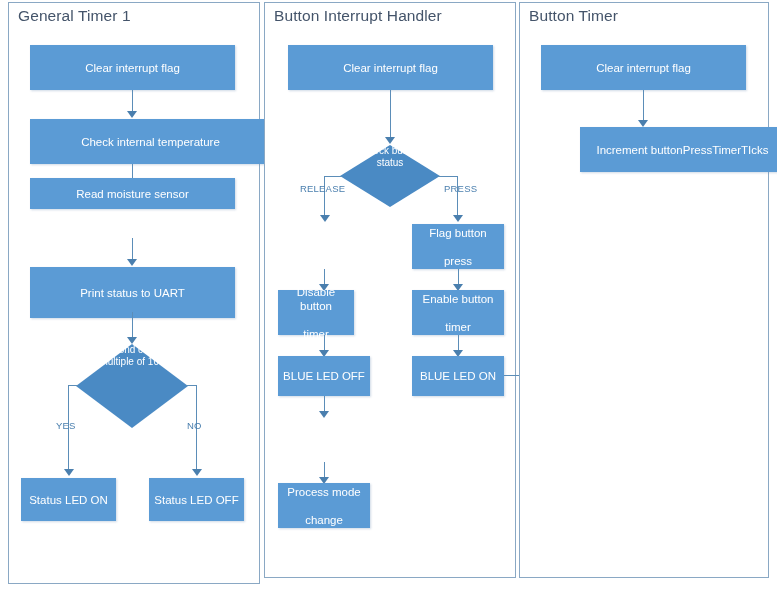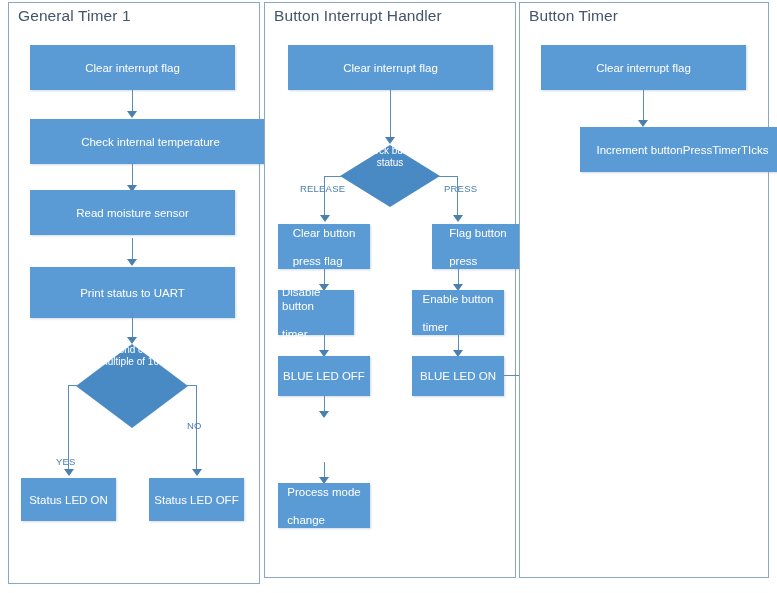--- a/index.html
+++ b/index.html
@@ -35,20 +35,21 @@
     letter-spacing: 0.1px;
   }
   .node {
     position: absolute;
     box-sizing: border-box;
     background: #5b9bd5;
     color: #ffffff;
     display: flex;
     align-items: center;
     justify-content: center;
+    text-align: center;
     font-size: 11.5px;
     line-height: 14px;
     padding: 2px 4px;
     box-shadow: 1px 1px 2px rgba(120,150,180,0.35);
   }
   .node span { display: block; }
   .diamond {
     position: absolute;
   }
   .diamond svg { display: block; }
@@ -108,21 +109,21 @@
   </div>
   <div class="edge v" style="left:131.6px; top:90px; height:22px;"></div>
   <div class="arrow-down" style="left:127.3px; top:111px;"></div>
 
   <div class="node" style="left:30px; top:119px; width:241px; height:45px;">
     <span>Check internal temperature</span>
   </div>
   <div class="edge v" style="left:131.6px; top:164px; height:22px;"></div>
   <div class="arrow-down" style="left:127.3px; top:185px;"></div>
 
-  <div class="node" style="left:30px; top:190px; width:205px; height:45px;">
+  <div class="node" style="left:30px; top:178px; width:205px; height:31px;">
     <span>Read moisture sensor</span>
   </div>
   <div class="edge v" style="left:131.6px; top:238px; height:22px;"></div>
   <div class="arrow-down" style="left:127.3px; top:259px;"></div>
 
   <div class="node" style="left:30px; top:267px; width:205px; height:51px;">
     <span>Print status to UART</span>
   </div>
   <div class="edge v" style="left:131.6px; top:312px; height:26px;"></div>
   <div class="arrow-down" style="left:127.3px; top:337px;"></div>
@@ -135,21 +136,21 @@
       <div>
         <div>Is second counter</div>
         <div>multiple of 10?</div>
       </div>
     </div>
   </div>
 
   <div class="edge h" style="left:68px; top:385px; width:10px;"></div>
   <div class="edge v" style="left:68px; top:385px; height:85px;"></div>
   <div class="arrow-down" style="left:63.7px; top:469px;"></div>
-  <div class="edge-label" style="left:56px; top:420px;margin-top:36px;">YES</div>
+  <div class="edge-label" style="left:56px; top:420px;">YES</div>
 
   <div class="edge h" style="left:186px; top:385px; width:11px;"></div>
   <div class="edge v" style="left:196px; top:385px; height:85px;"></div>
   <div class="arrow-down" style="left:191.7px; top:469px;"></div>
   <div class="edge-label" style="left:187px; top:420px;">NO</div>
 
   <div class="node" style="left:21px; top:478px; width:95px; height:43px;">
     <span>Status LED ON</span>
   </div>
   <div class="node" style="left:149px; top:478px; width:95px; height:43px;">
@@ -180,26 +181,20 @@
   <div class="edge h" style="left:324px; top:176px; width:18px;"></div>
   <div class="edge v" style="left:324px; top:176px; height:40px;"></div>
   <div class="arrow-down" style="left:319.7px; top:215px;"></div>
   <div class="edge-label" style="left:300px; top:183px;">RELEASE</div>
 
   <div class="edge h" style="left:438px; top:176px; width:20px;"></div>
   <div class="edge v" style="left:457px; top:176px; height:40px;"></div>
   <div class="arrow-down" style="left:452.7px; top:215px;"></div>
   <div class="edge-label" style="left:444px; top:183px;">PRESS</div>
 
-  <div class="node" style="left:278px; top:224px; width:92px; height:45px;">
-    <span>
-      <span>Clear button</span><br>
-      <span>press flag</span>
-    </span>
-  </div>
   <div class="edge v" style="left:323.6px; top:269px; height:16px;"></div>
   <div class="arrow-down" style="left:319.3px; top:284px;"></div>
 
   <div class="node" style="left:278px; top:290px; width:76px; height:45px;">
     <span>
       <span>Disable button</span><br>
       <span>timer</span>
     </span>
   </div>
   <div class="edge v" style="left:323.6px; top:335px; height:16px;"></div>
@@ -214,21 +209,21 @@
   <div class="edge v" style="left:323.6px; top:462px; height:16px;"></div>
   <div class="arrow-down" style="left:319.3px; top:477px;"></div>
 
   <div class="node" style="left:278px; top:483px; width:92px; height:45px;">
     <span>
       <span>Process mode</span><br>
       <span>change</span>
     </span>
   </div>
 
-  <div class="node" style="left:412px; top:224px; width:92px; height:45px;margin-left:20px;">
+  <div class="node" style="left:412px; top:224px; width:92px; height:45px;">
     <span>
       <span>Flag button</span><br>
       <span>press</span>
     </span>
   </div>
   <div class="edge v" style="left:457.6px; top:269px; height:16px;"></div>
   <div class="arrow-down" style="left:453.3px; top:284px;"></div>
 
   <div class="node" style="left:412px; top:290px; width:92px; height:45px;">
     <span>

